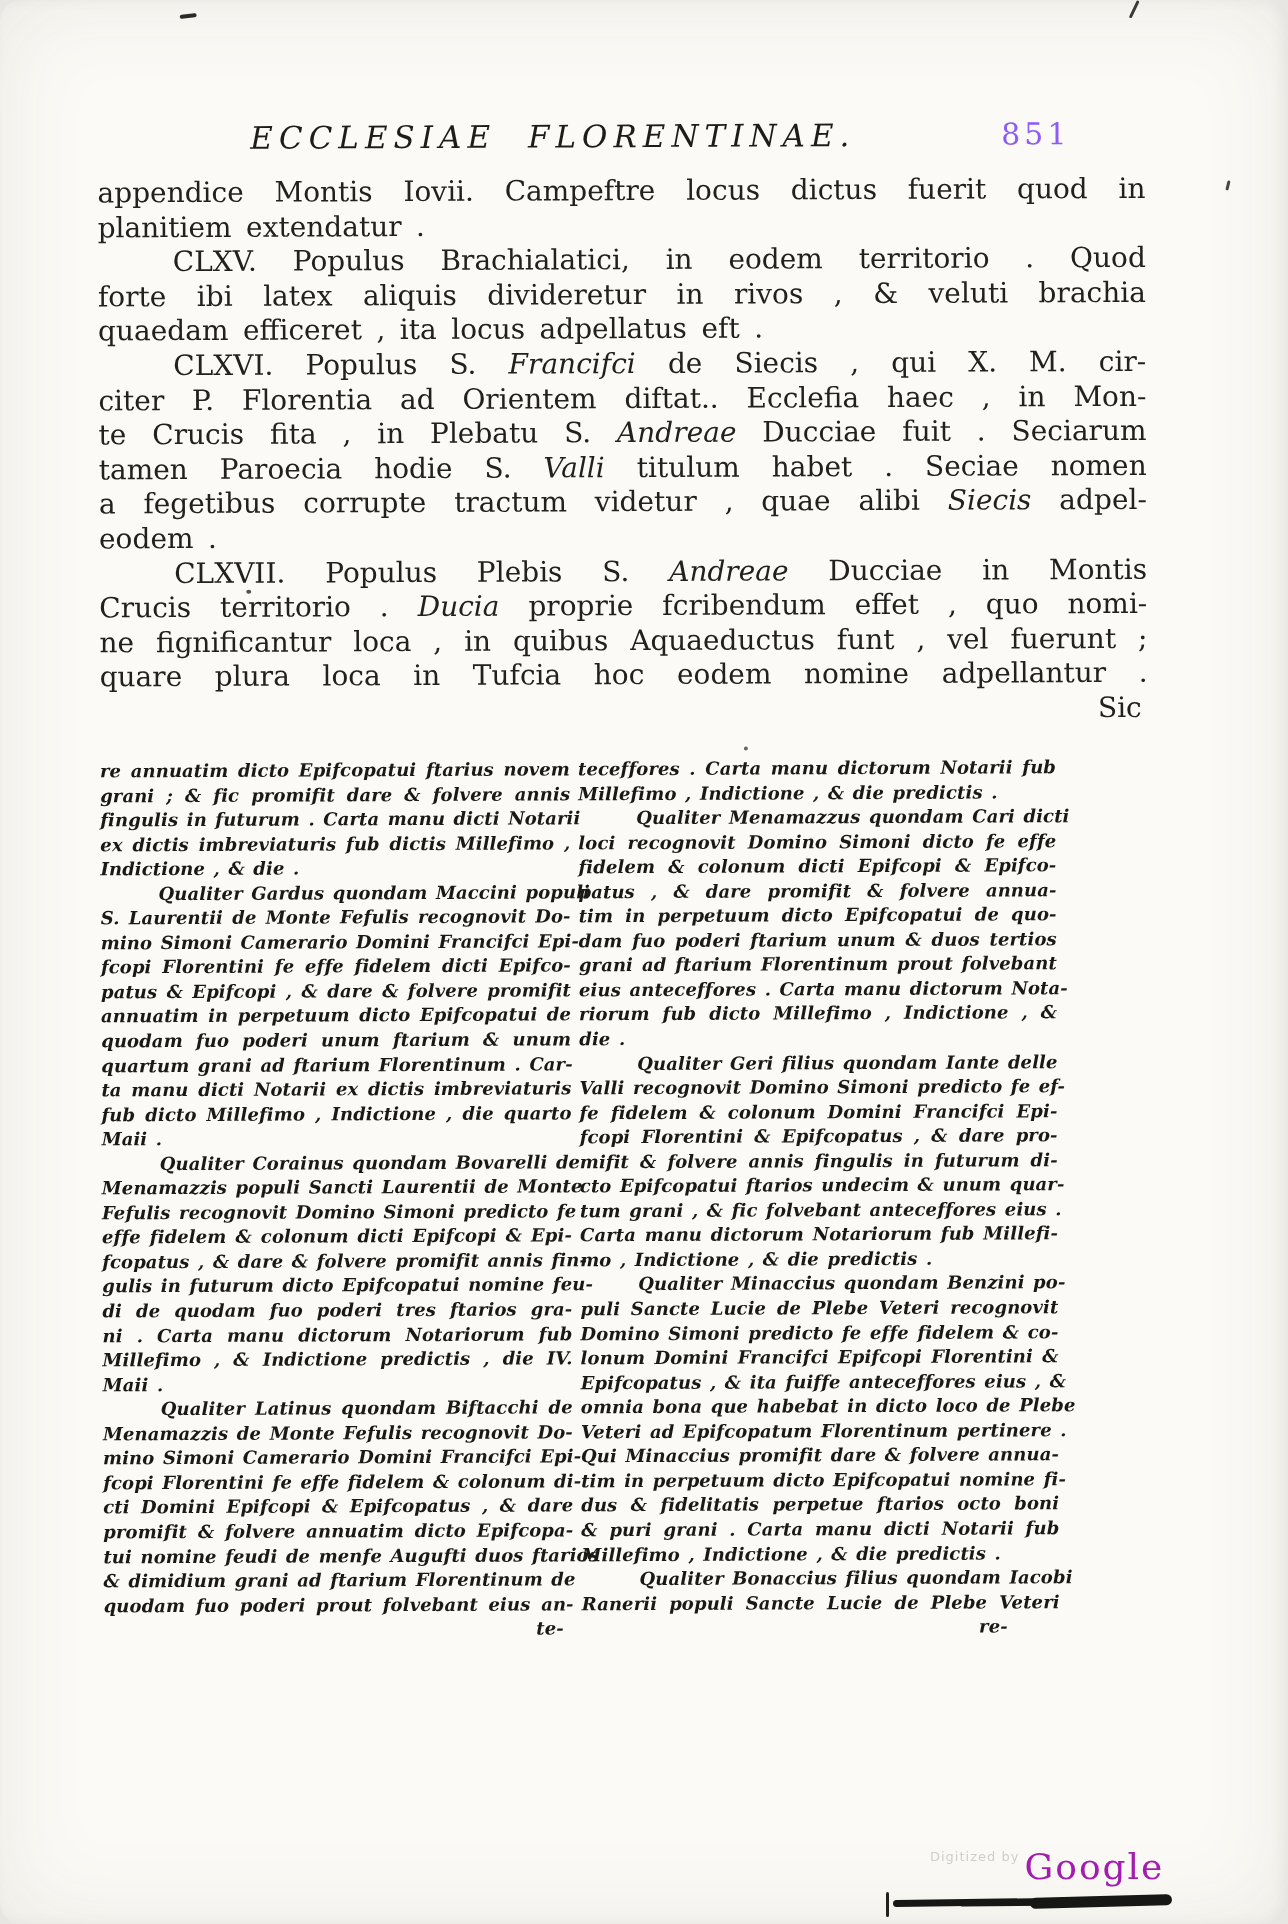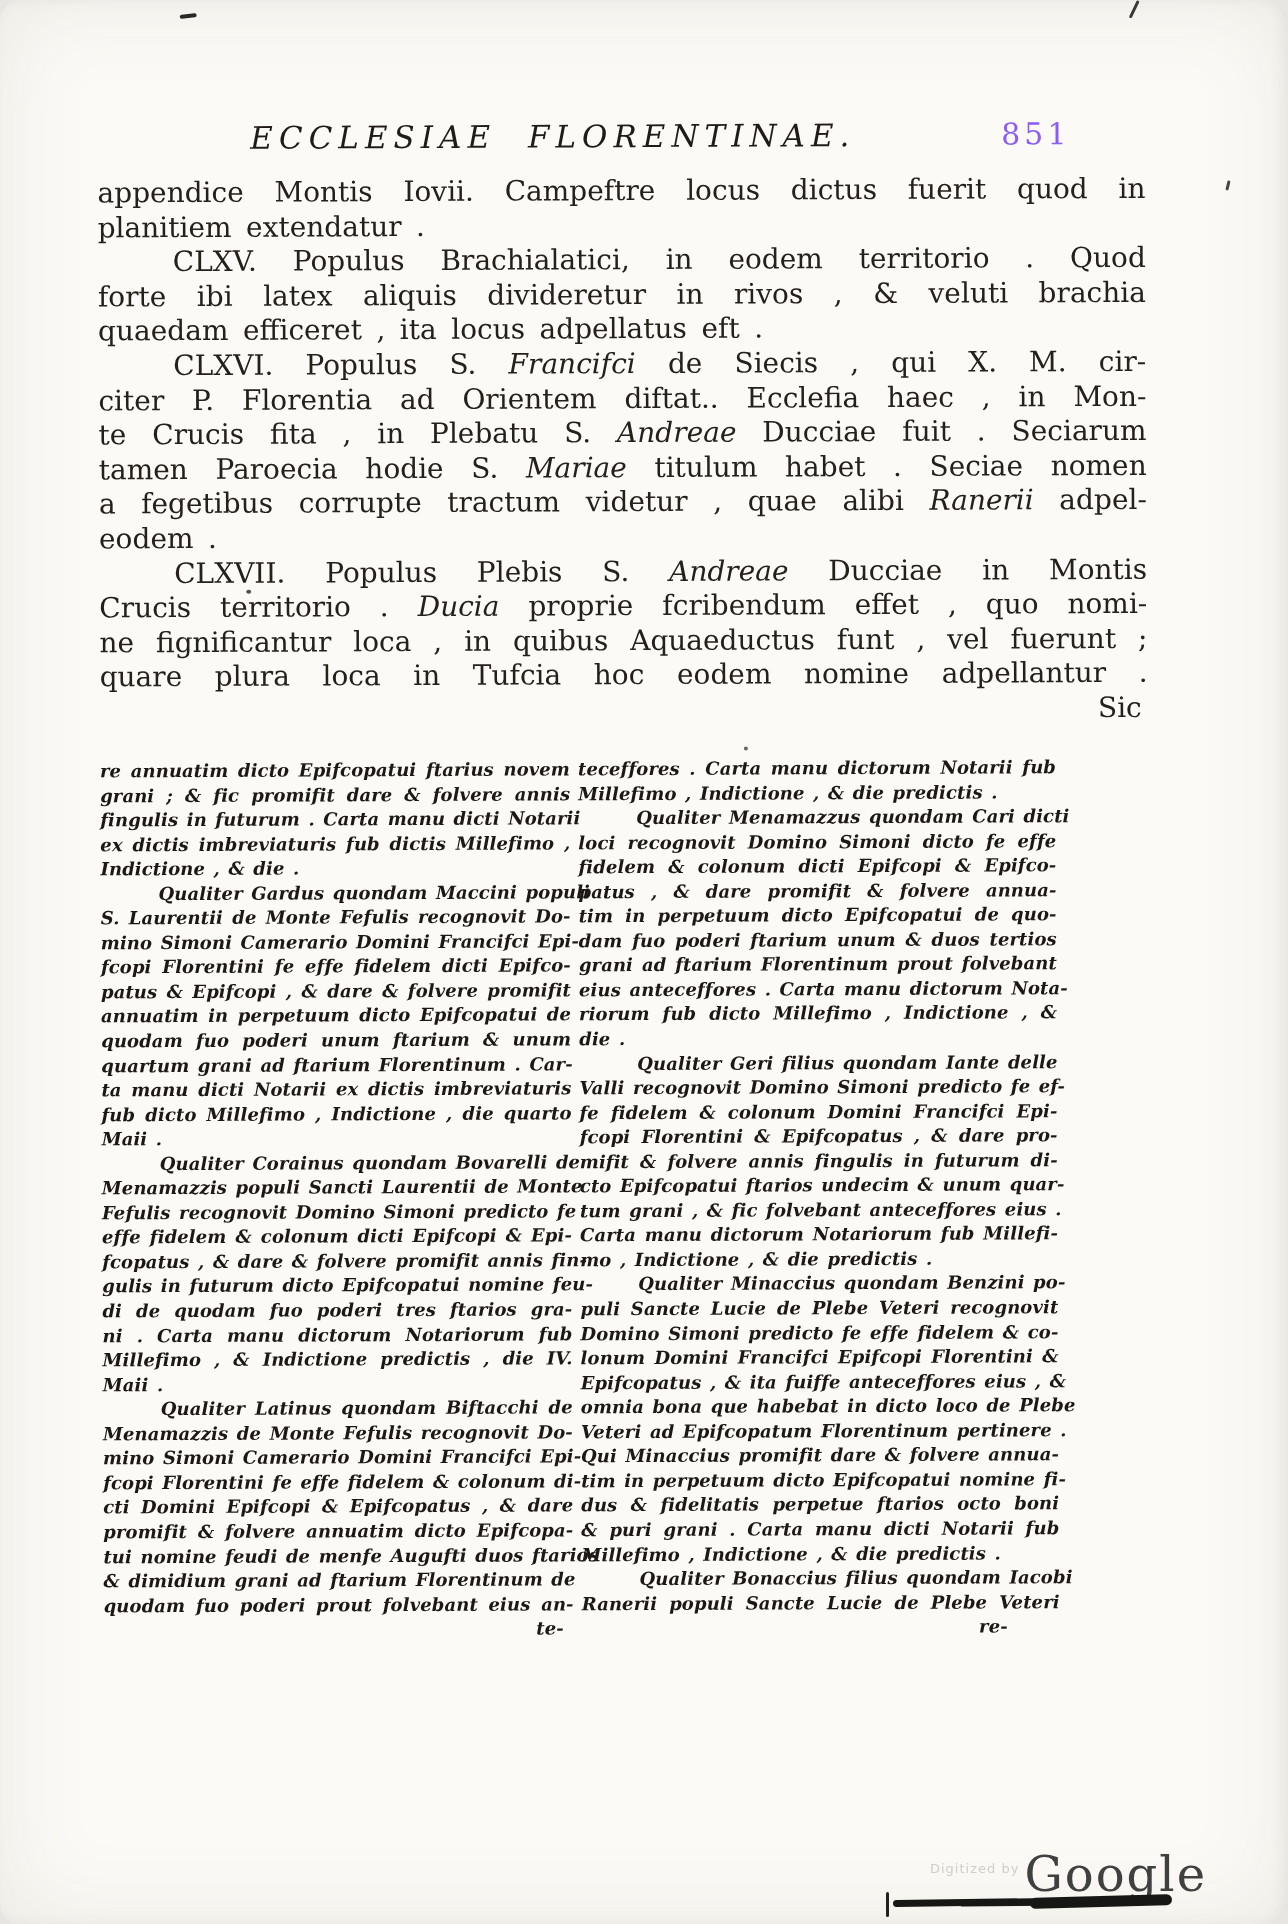--- a/index.html
+++ b/index.html
@@ -29,21 +29,21 @@
   .cline{line-height:24.55px;height:24.55px;text-align:justify;text-align-last:justify;white-space:nowrap;}
   .cline.final{text-align-last:left;}
   .cline.ind{padding-left:58px;}
   .catch-col{line-height:24.55px;text-align:right;}
   .col-left .catch-col{padding-right:10px;}
   .col-right .catch-col{padding-right:52px;}
 
   
   .wm{position:absolute;left:930px;top:1846px;white-space:nowrap;}
   .wm-prefix{font-family:"DejaVu Sans", sans-serif;font-size:13px;color:#cfcecb;vertical-align:18px;letter-spacing:1px;}
-  .wm-brand{font-family:"DejaVu Serif", serif;font-size:48px;color:#404040;letter-spacing:2px;}
+  .wm-brand{font-family:"DejaVu Serif", serif;font-size:36px;color:#a21caf;letter-spacing:2px;}
 
   
   .art{position:absolute;background:#2a2a28;}
   .art-dash{left:183px;top:12px;width:17px;height:4px;border-radius:2px;transform:rotate(-7deg);}
   .art-slash{left:1136px;top:2px;width:3px;height:19px;border-radius:2px;transform:rotate(26deg);background:#3c3a38;}
   .art-dot1{left:247px;top:588px;width:5px;height:4px;border-radius:50%;background:#55514c;}
   .art-dot2{left:744px;top:747px;width:4px;height:4px;border-radius:50%;background:#6a665f;}
   .art-tickr{left:1229px;top:183px;width:3px;height:10px;border-radius:2px;transform:rotate(14deg);background:#4a4742;}
   .smudge{position:absolute;background:#171715;border-radius:5px;}
   .sm-1{left:893px;top:1899px;width:160px;height:7px;transform:rotate(-.8deg);}
@@ -62,22 +62,22 @@
 
     <div class="main">
         <div class="tline"><span>appendice Montis Iovii. Campeftre locus dictus fuerit quod in</span></div>
         <div class="tline final"><span>planitiem extendatur .</span></div>
         <div class="tline ind"><span>CLXV.  Populus Brachialatici, in eodem territorio . Quod</span></div>
         <div class="tline"><span>forte ibi latex aliquis divideretur in rivos , &amp; veluti brachia</span></div>
         <div class="tline final"><span>quaedam efficeret , ita locus adpellatus eft .</span></div>
         <div class="tline ind"><span>CLXVI.  Populus S. </span><span class="it">Francifci</span><span> de Siecis , qui X. M. cir-</span></div>
         <div class="tline"><span>citer P. Florentia ad Orientem diftat..  Ecclefia haec , in Mon-</span></div>
         <div class="tline"><span>te Crucis fita , in Plebatu S. </span><span class="it">Andreae</span><span> Ducciae fuit .  Seciarum</span></div>
-        <div class="tline"><span>tamen Paroecia hodie S. </span><span class="it">Mariae</span><span> titulum habet .  Seciae nomen</span></div>
-        <div class="tline"><span>a fegetibus corrupte tractum videtur , quae alibi </span><span class="it">Ranerii</span><span> adpel-</span></div>
+        <div class="tline"><span>tamen Paroecia hodie S. </span><span class="it">Valli</span><span> titulum habet .  Seciae nomen</span></div>
+        <div class="tline"><span>a fegetibus corrupte tractum videtur , quae alibi </span><span class="it">Siecis</span><span> adpel-</span></div>
         <div class="tline final"><span>eodem .</span></div>
         <div class="tline ind"><span>CLXVII.  Populus Plebis S. </span><span class="it">Andreae</span><span> Ducciae in Montis</span></div>
         <div class="tline"><span>Crucis territorio .  </span><span class="it">Ducia</span><span> proprie fcribendum effet , quo nomi-</span></div>
         <div class="tline"><span>ne fignificantur loca , in quibus Aquaeductus funt , vel fuerunt ;</span></div>
         <div class="tline"><span>quare plura loca in Tufcia hoc eodem nomine adpellantur .</span></div>
         <div class="catch-main">Sic</div>
       </div>
 
     <div class="col col-left">
         <div class="cline">re annuatim dicto Epifcopatui ftarius novem</div>

